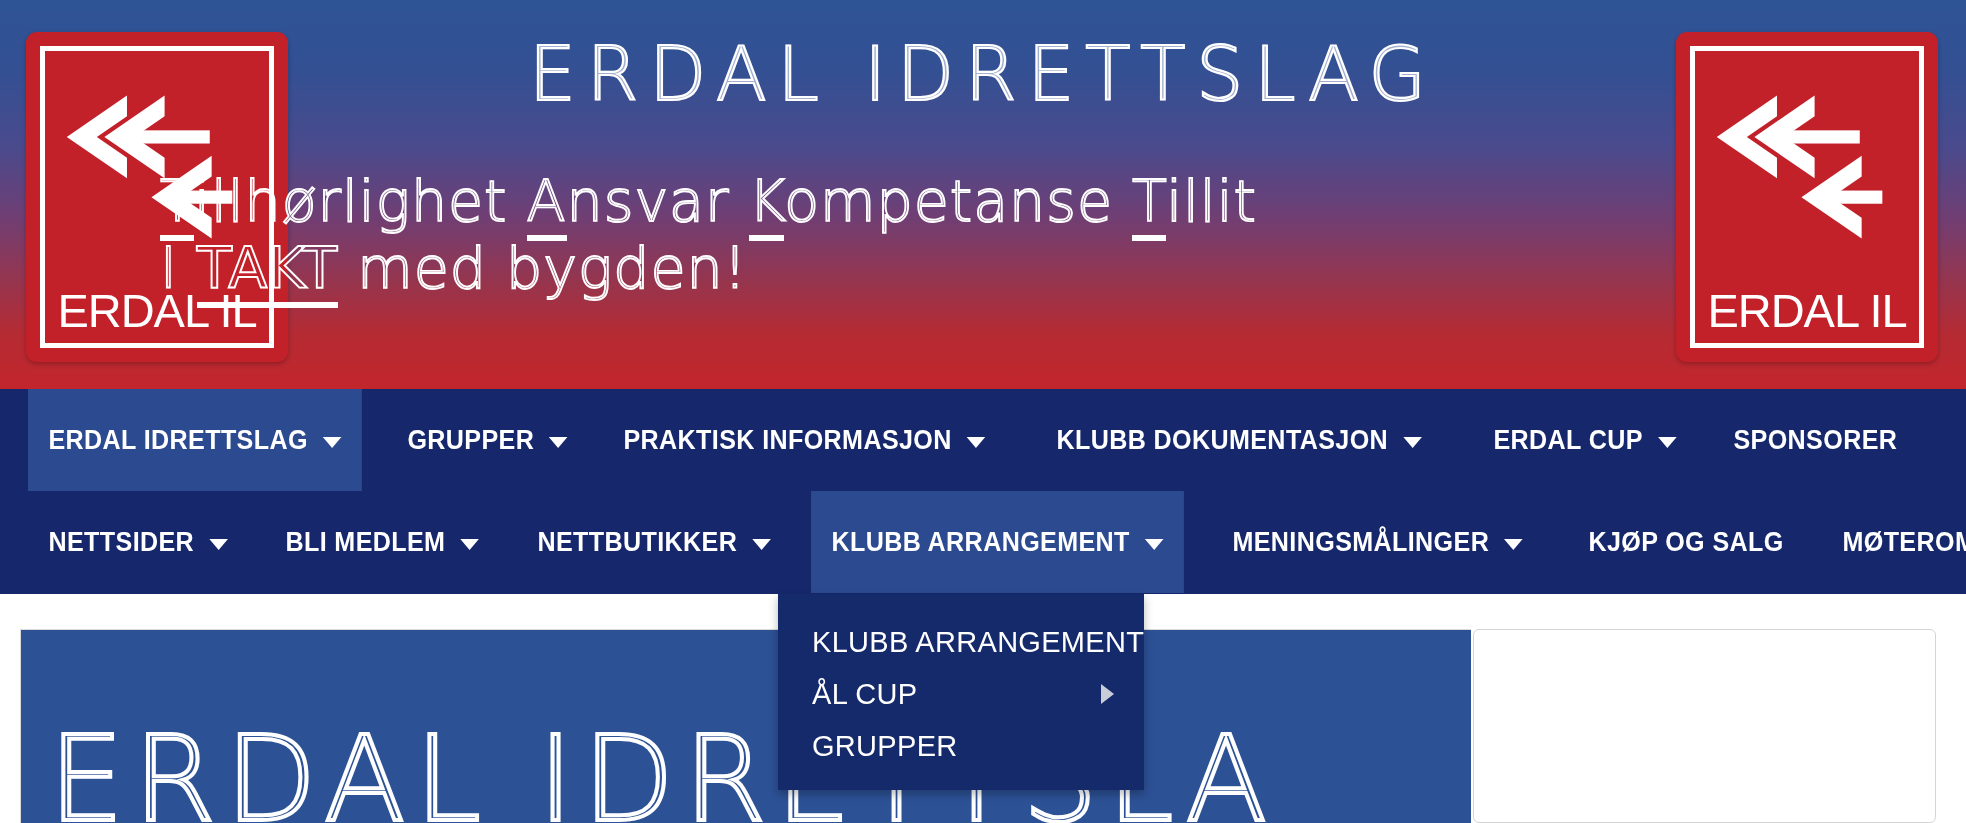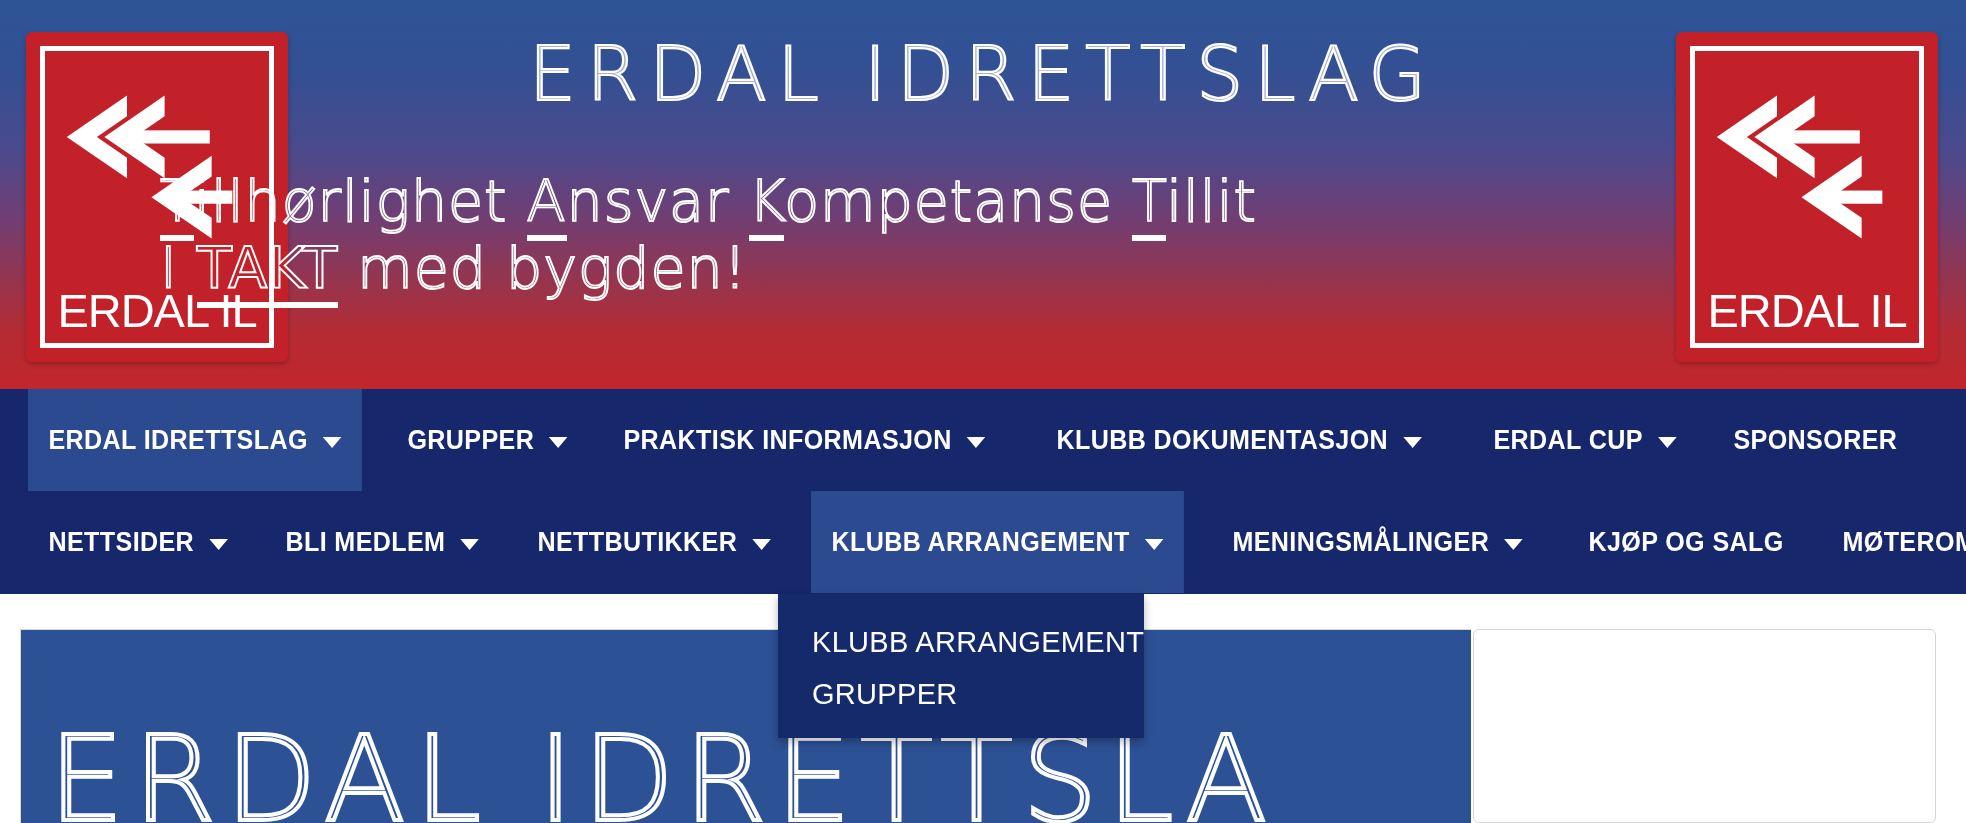--- a/index.html
+++ b/index.html
@@ -30,21 +30,21 @@
         #c2262c 100%);
     overflow: hidden;
   }
 
   .logo {
     position: absolute;
     top: 32px;
     width: 262px;
     height: 330px;
     background: #c3212a;
-    border-radius: 6px;
+    border-radius: 11px;
     box-shadow: 0 2px 5px rgba(0,0,0,0.25);
   }
   .logo.left  { left: 26px; }
   .logo.right { right: 28px; }
 
   .logo-inner {
     position: absolute;
     left: 14px; top: 14px; right: 14px; bottom: 14px;
     border: 5px solid #ffffff;
   }
@@ -322,20 +322,24 @@
       <div class="nav-item">
         <span>MØTEROM</span>
       </div>
     </div>
 
   <div class="dropdown" id="dropdown-menu">
       <div class="dd-item">
         <span>KLUBB ARRANGEMENT</span>
       </div>
       <div class="dd-item">
+        <span>ÅL CUP</span>
+        <span class="dd-arrow"></span>
+      </div>
+      <div class="dd-item">
         <span>GRUPPER</span>
       </div>
     </div>
 </div>
 
 <div class="content">
   <div class="hero-panel">
     <div class="hero-text">ERDAL IDRETTSLA</div>
   </div>
   <div class="side-card"></div>

